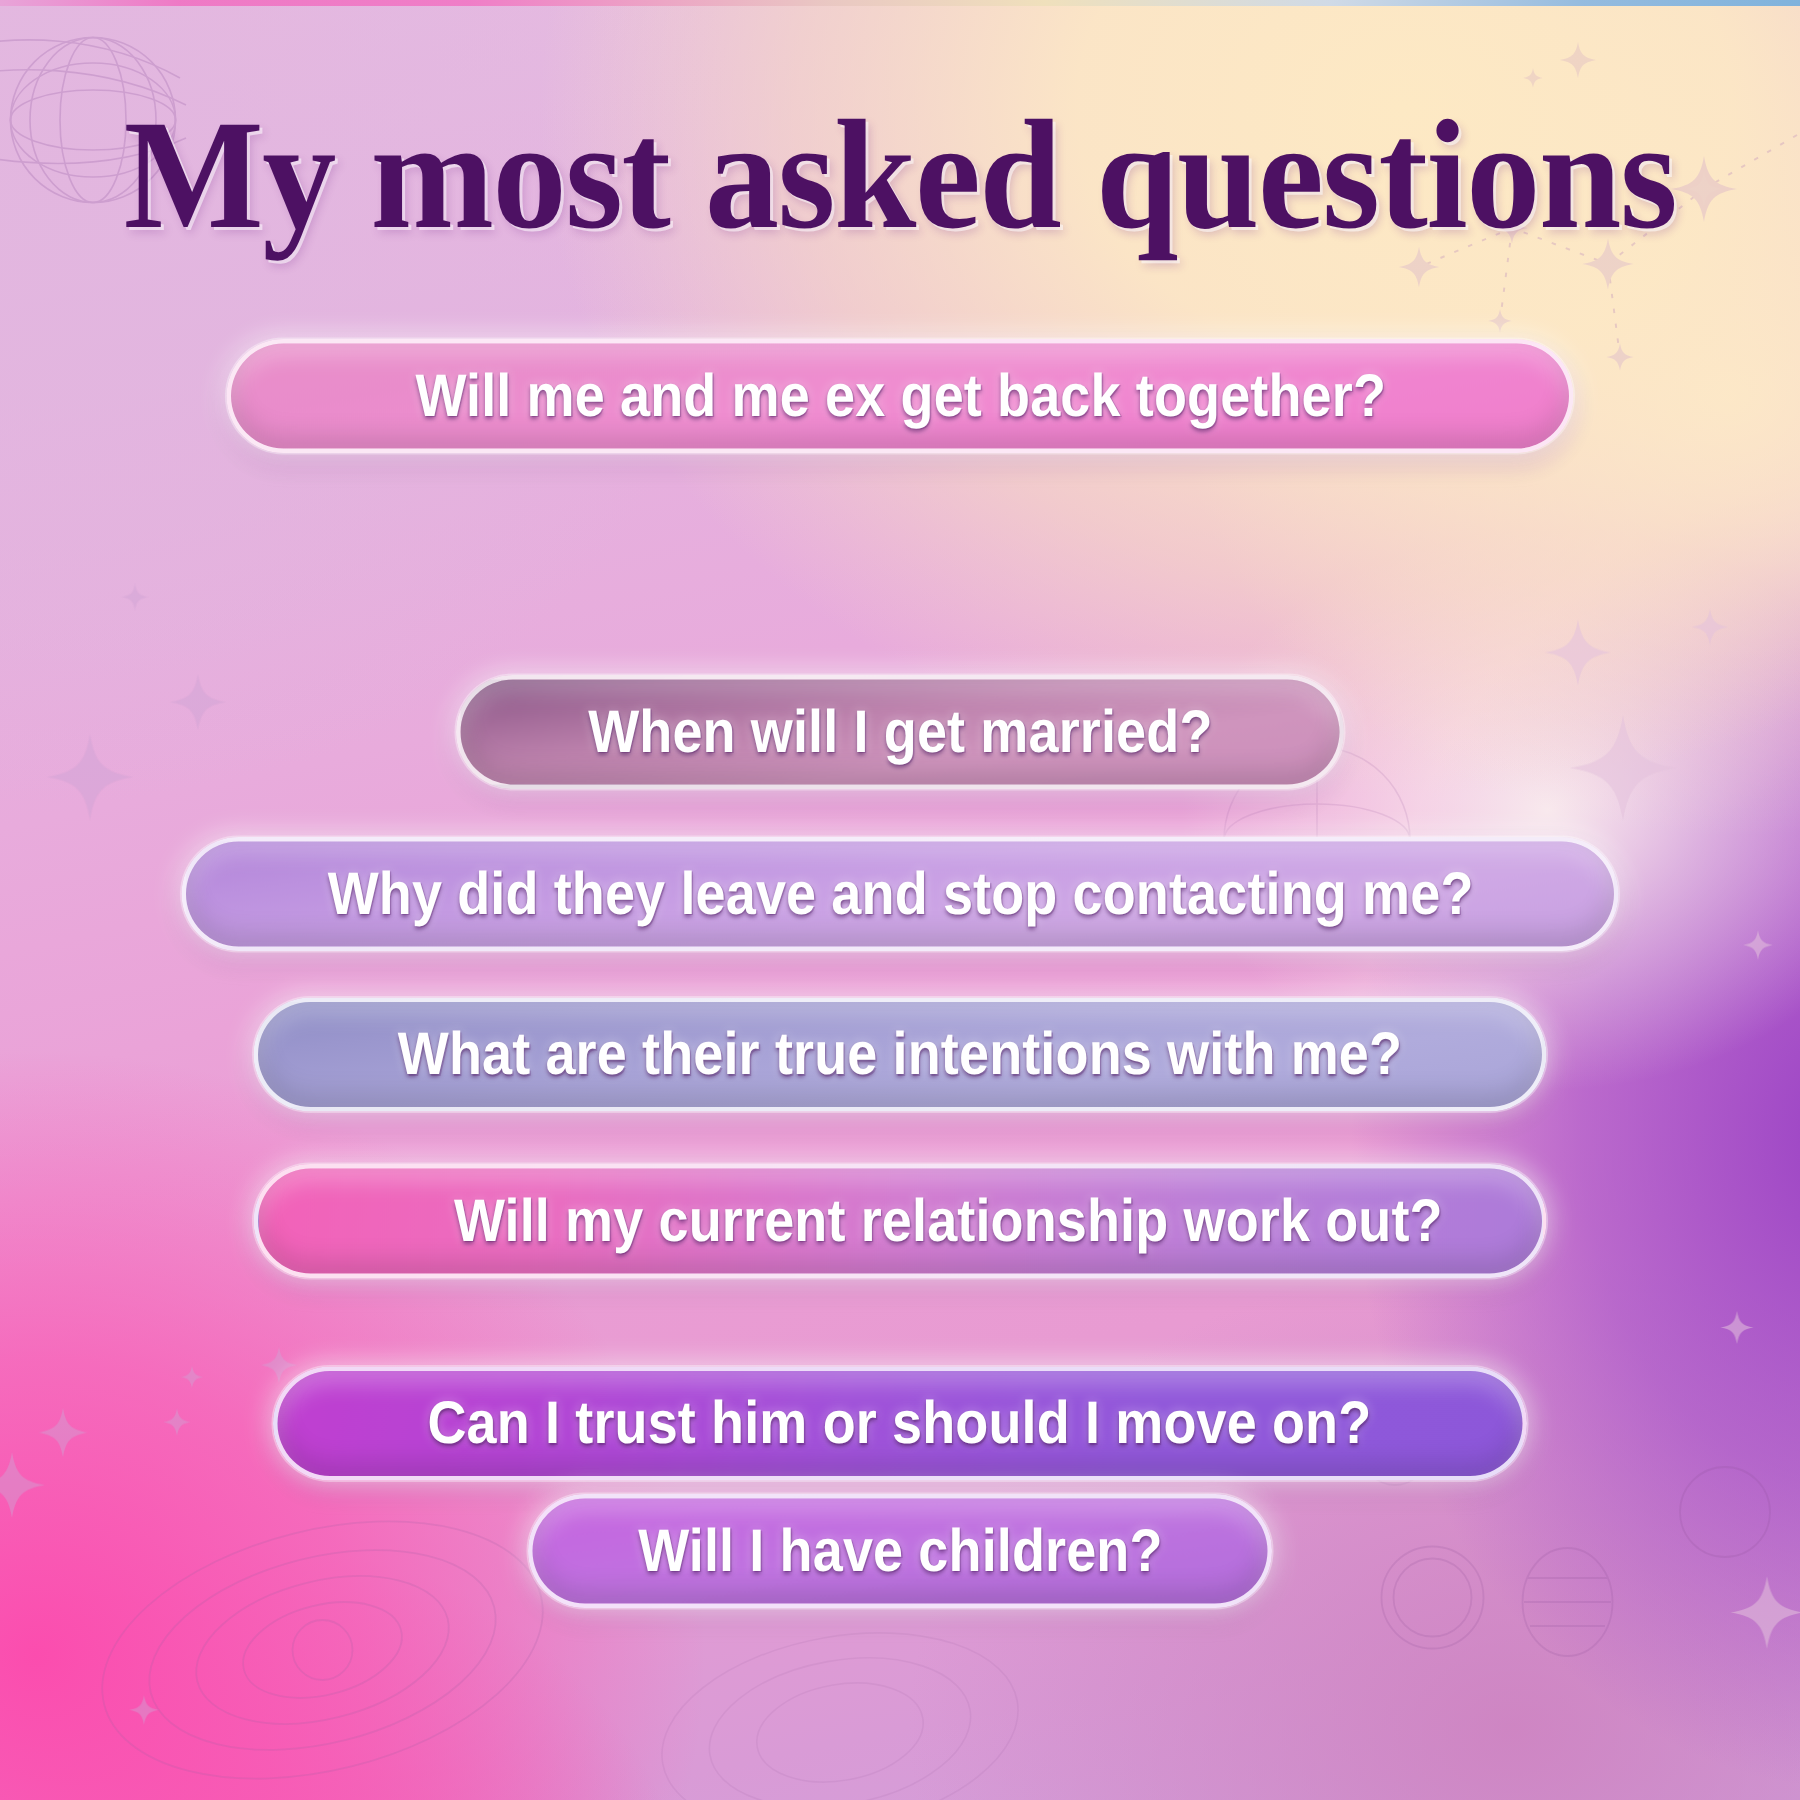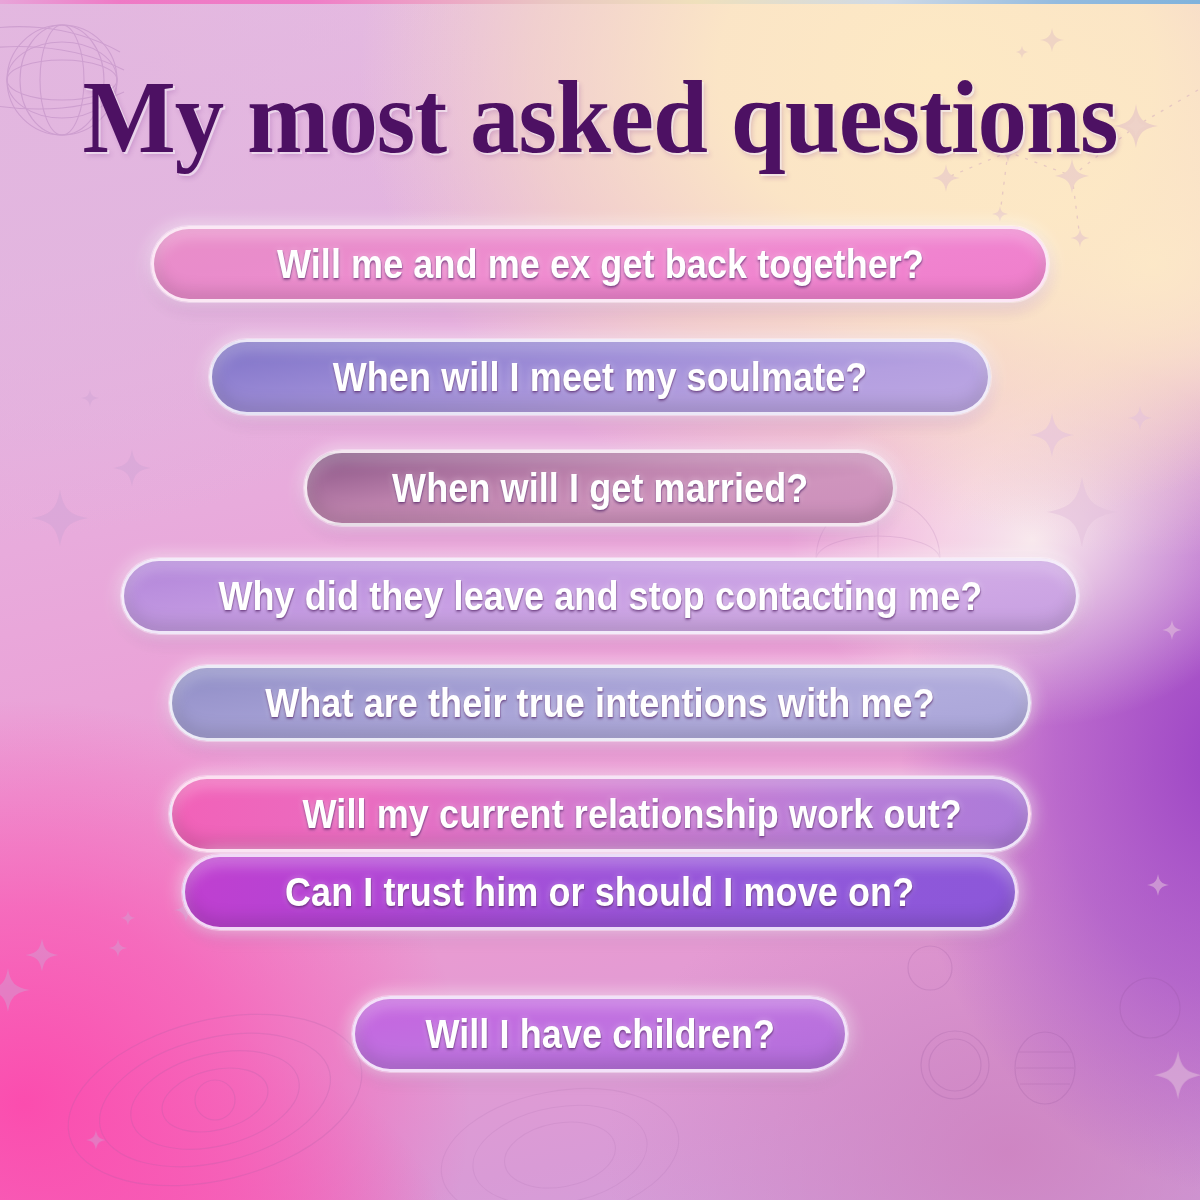--- a/index.html
+++ b/index.html
@@ -249,41 +249,38 @@
   </svg>
 
   <div id="title">My most asked questions</div>
 
   <div id="pills">
 
     <div class="pill p0" style="width: 898px; top: 226px; text-align: right;">
       <span class="label">Will me and me ex get back together?</span>
     </div>
 
-    <div class="pill p1" style="width: 782px; top: 339px;">
-      <span class="label">When will I meet my soulmate?</span>
-    </div>
 
     <div class="pill p2" style="width: 592px; top: 450px;">
       <span class="label">When will I get married?</span>
     </div>
 
     <div class="pill p3" style="width: 958px; top: 558px;">
       <span class="label">Why did they leave and stop contacting me?</span>
     </div>
 
     <div class="pill p4" style="width: 862px; top: 665px; justify-content: center;">
       <span class="label">What are their true intentions with me?</span>
     </div>
 
     <div class="pill p5" style="width: 862px; top: 776px;">
       <span class="label">Will my current relationship work out?</span>
     </div>
 
-    <div class="pill p6" style="width: 836px; top: 854px;">
+    <div class="pill p6" style="width: 836px; top: 911px;">
       <span class="label">Can I trust him or should I move on?</span>
     </div>
 
     <div class="pill p7" style="width: 496px; top: 996px;">
       <span class="label">Will I have children?</span>
     </div>
 
   </div>
 </div>
 

